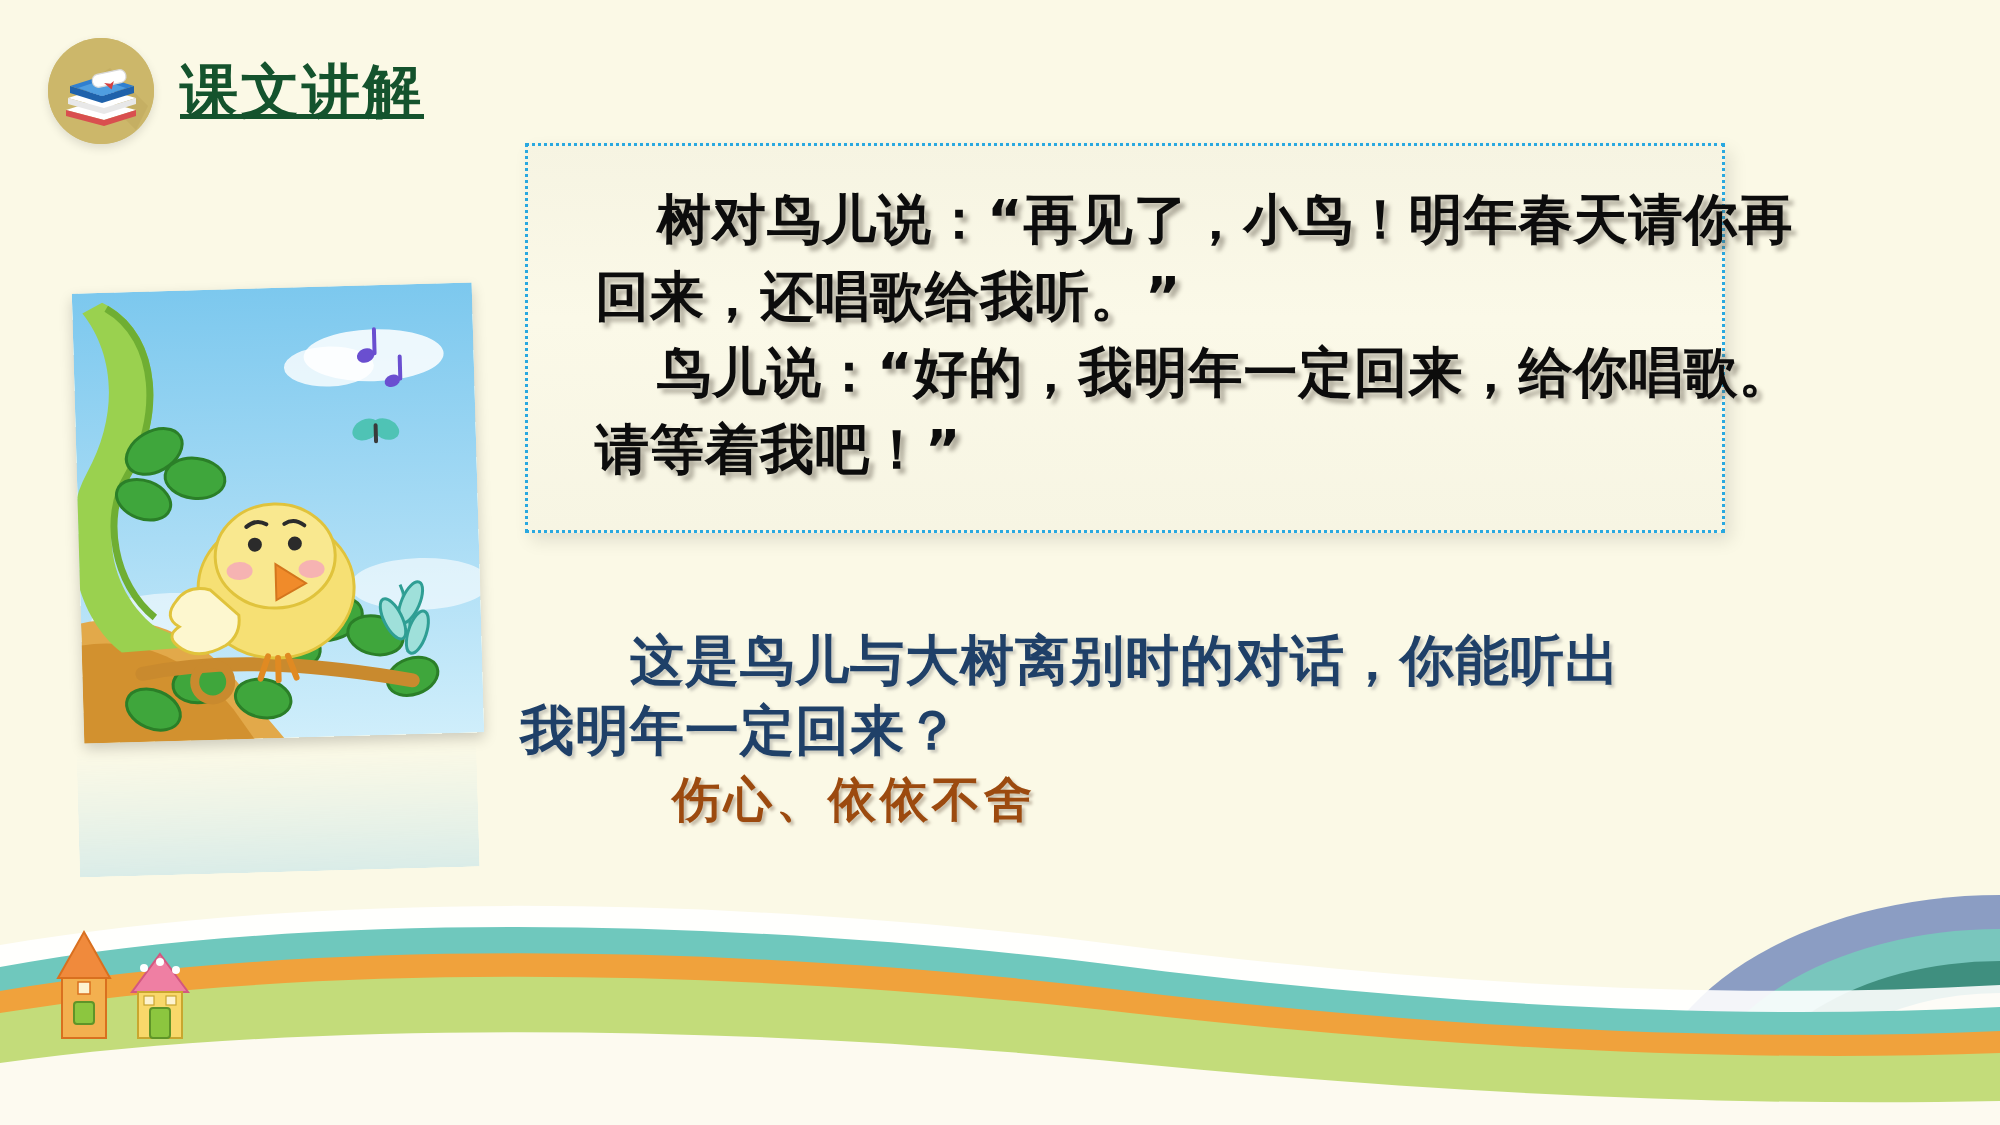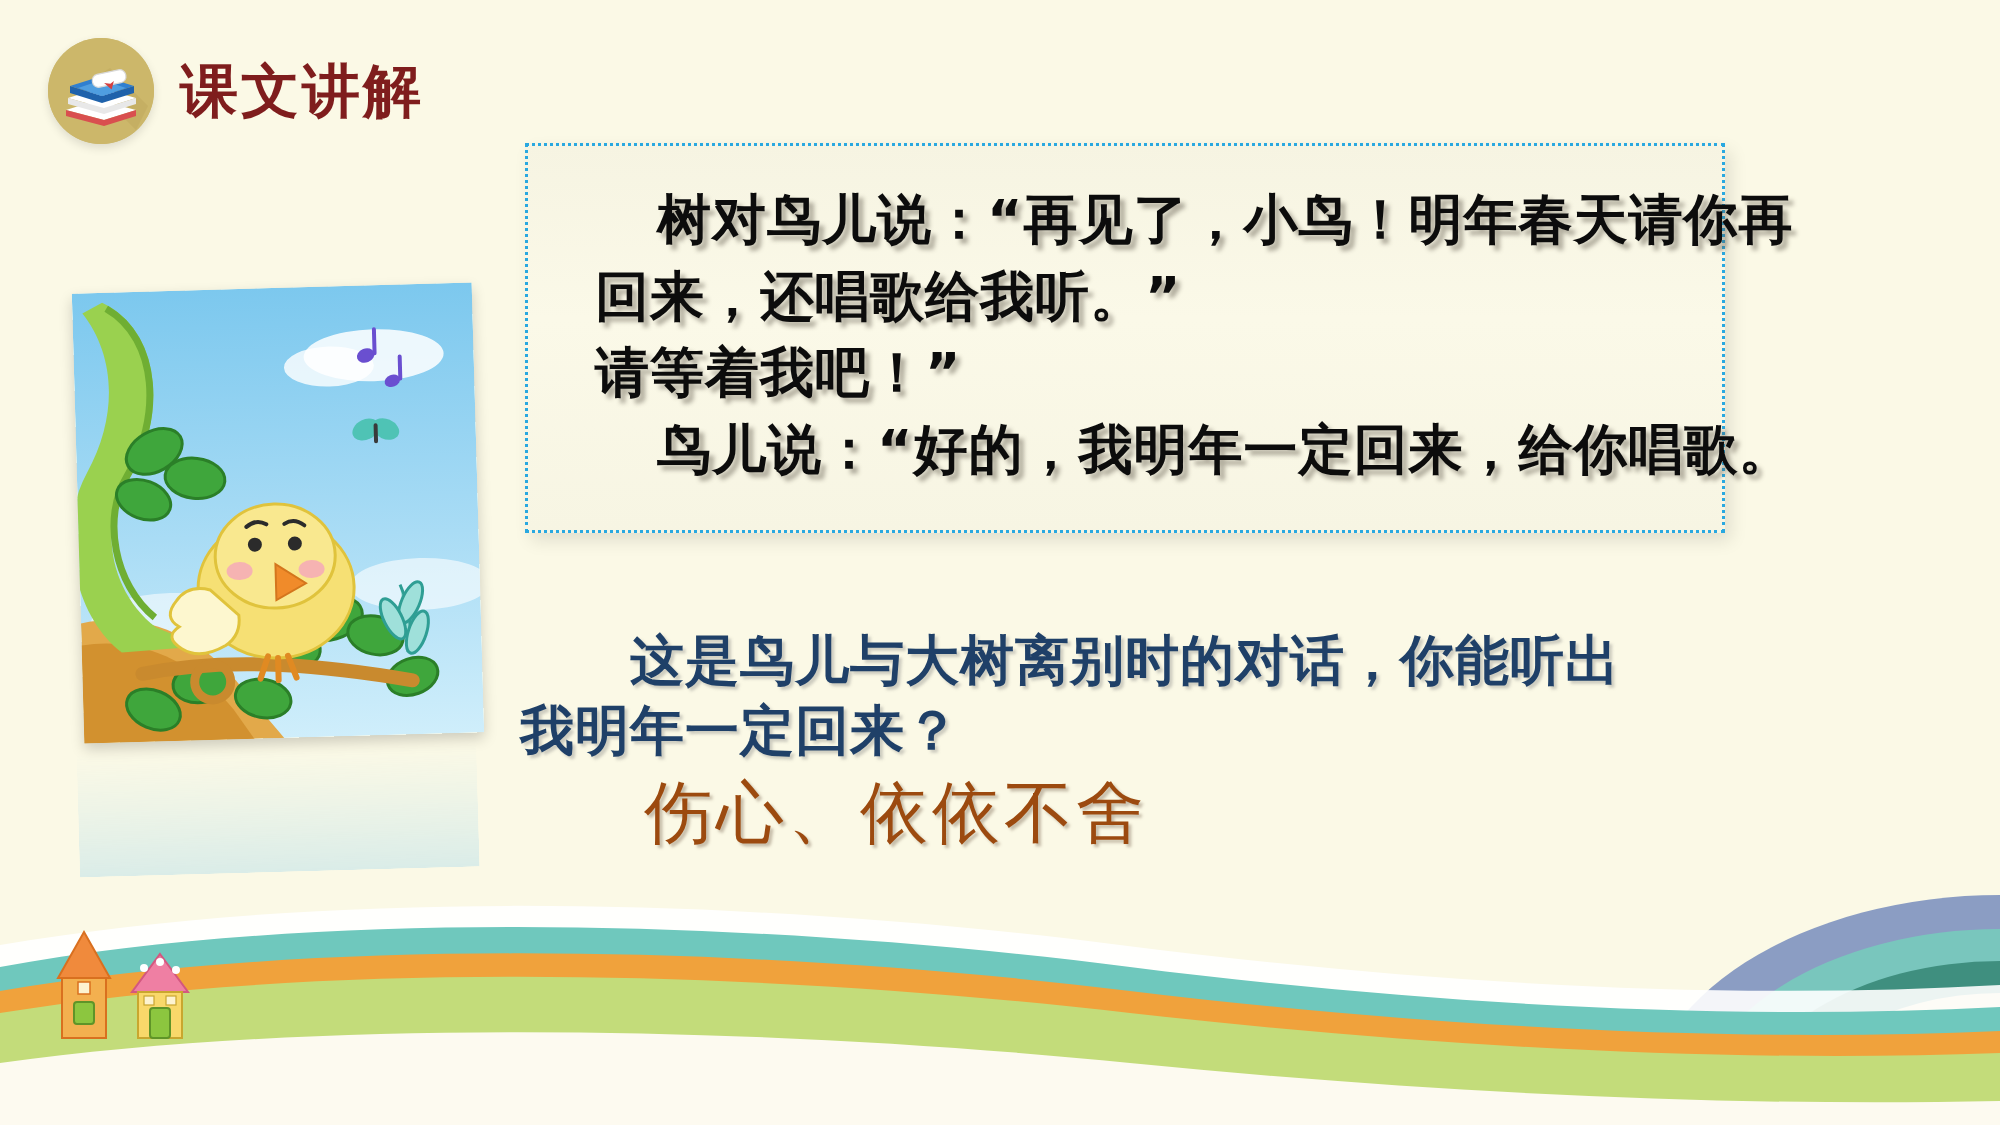--- a/index.html
+++ b/index.html
@@ -10,23 +10,24 @@
     position:relative;
   }
   .slide{position:absolute;inset:0;background:#fbf9e6;overflow:hidden;}
 
   
   .header{position:absolute;left:48px;top:38px;display:flex;align-items:center;gap:26px;z-index:20;}
   .badge{width:106px;height:106px;border-radius:50%;background:#cdb濾;position:relative;}
   .badge{background:#ccb76a;box-shadow:0 4px 10px rgba(0,0,0,.12);}
   .badge svg{position:absolute;left:0;top:0;}
   .header-title{
-    font-size:58px;font-weight:bold;color:#7f1d1d;letter-spacing:3px;
+    font-size:58px;font-weight:bold;color:#14532d;letter-spacing:3px;
     font-family:"DejaVu Sans","Liberation Sans",sans-serif;
     line-height:1;
+    text-decoration:underline;
   }
 
   
   .illus-wrap{position:absolute;left:78px;top:288px;width:400px;z-index:15;}
   .illus{width:400px;height:450px;transform:rotate(-1.6deg);
          box-shadow:0 6px 14px rgba(0,0,0,.18);overflow:hidden;position:relative;}
   .illus-reflect{
     width:400px;height:130px;margin-top:4px;transform:rotate(-1.6deg) scaleY(-1);
     opacity:.30;overflow:hidden;position:relative;
     -webkit-mask-image:linear-gradient(to top, rgba(0,0,0,0) 5%, rgba(0,0,0,.85) 100%);
@@ -56,22 +57,22 @@
     position:absolute;left:520px;top:600px;width:1240px;z-index:12;
     font-size:54px;font-weight:bold;color:#1f4068;line-height:1.3;letter-spacing:1px;
     font-family:"DejaVu Sans","Liberation Sans",sans-serif;
     text-shadow:3px 3px 3px rgba(120,120,120,.35);
     margin-top:26px;
   }
   .commentary .c1{text-indent:110px;display:block;}
   .commentary .c2{display:block;}
 
   .answer{
-    position:absolute;left:644px;top:768px;z-index:12;
-    font-size:68px;font-weight:normal;color:#9c4a0f;letter-spacing:4px;
+    position:absolute;left:672px;top:768px;z-index:12;
+    font-size:48px;font-weight:bold;color:#9c4a0f;letter-spacing:4px;
     font-family:"DejaVu Sans","Liberation Sans",sans-serif;
     text-shadow:3px 3px 3px rgba(120,100,80,.40);
   }
 
   
   .bottom-deco{position:absolute;left:0;bottom:0;width:2000px;height:330px;z-index:5;}
   .houses{position:absolute;left:48px;bottom:55px;z-index:8;}
 </style>
 </head>
 <body>
@@ -199,22 +200,22 @@
         <ellipse cx="250" cy="332" rx="32" ry="21" fill="#3fa63c"></ellipse>
         <ellipse cx="120" cy="392" rx="30" ry="20" fill="#3fa63c"></ellipse>
       </svg>
     </div>
   </div>
 
   <div class="quote-box">
     <div class="quote-inner">
       <div class="q-line q-indent">树对鸟儿说：“再见了，小鸟！明年春天请你再</div>
       <div class="q-line">回来，还唱歌给我听。”</div>
+      <div class="q-line q-indent">鸟儿说：“好的，我明年一定回来，给你唱歌。</div>
       <div class="q-line">请等着我吧！”</div>
-      <div class="q-line q-indent">鸟儿说：“好的，我明年一定回来，给你唱歌。</div>
     </div>
   </div>
 
   <div class="commentary">
     <span class="c1">这是鸟儿与大树离别时的对话，你能听出</span>
     <span class="c2">我明年一定回来？</span>
   </div>
 
   <div class="answer">伤心、依依不舍</div>
 

